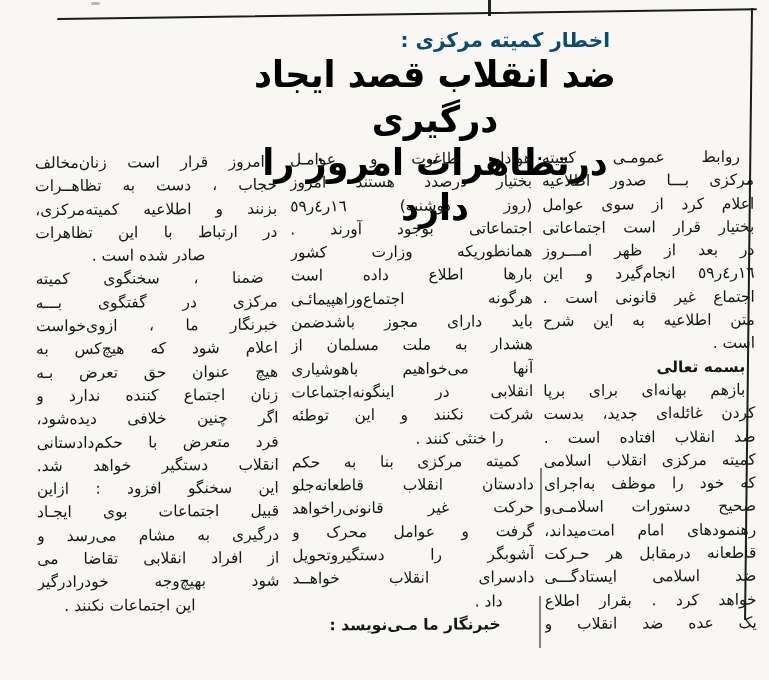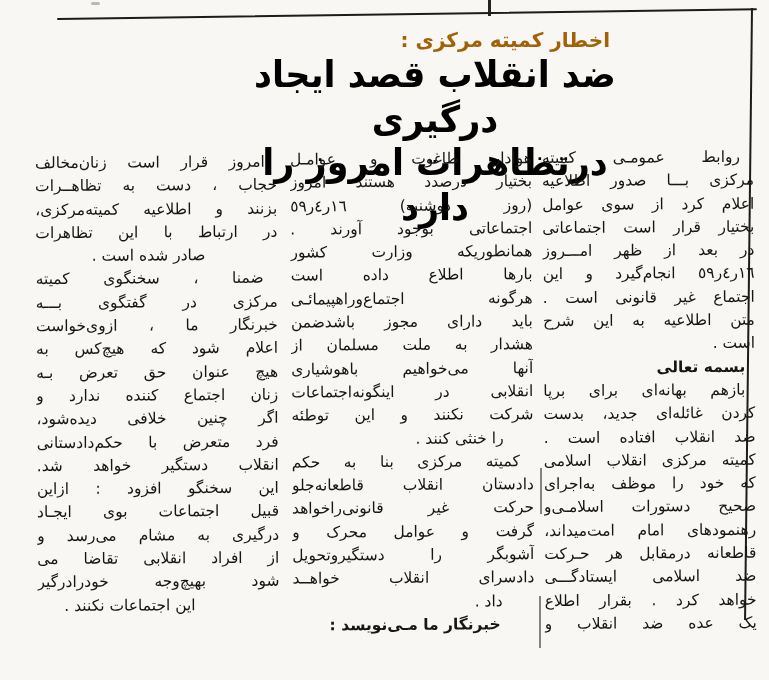--- a/index.html
+++ b/index.html
@@ -16,21 +16,21 @@
     background:#1c1c1c;transform:rotate(-0.8deg);transform-origin:left center;border-radius:1px;}
   .top-tick{position:absolute;left:488px;top:0;width:2.6px;height:16px;background:#232323;}
   .right-rule{position:absolute;left:751px;top:8px;width:2px;height:612px;
     background:#1c1c1c;transform:rotate(0.65deg);transform-origin:center top;}
   .col-rule-a{position:absolute;left:540px;top:468px;width:1.6px;height:46px;background:#5c5c5c;opacity:.75;}
   .col-rule-b{position:absolute;left:539px;top:596px;width:1.6px;height:52px;background:#5c5c5c;opacity:.75;}
   .speck{position:absolute;left:91px;top:2px;width:9px;height:3px;background:#8d8d8d;border-radius:2px;opacity:.6;}
 
   
   .masthead{position:absolute;left:225px;top:27px;width:420px;direction:rtl;}
-  .kicker{font-size:20px;font-weight:bold;color:#a16207;text-align:right;padding-left:0;
+  .kicker{font-size:20px;font-weight:bold;color:#0c4a6e;text-align:right;padding-left:0;
     padding-right:35px;letter-spacing:0;line-height:26px;}
   .headline{font-size:35px;font-weight:bold;color:#000;text-align:center;line-height:44px;
     transform:scaleY(1.04);}
 
   
   .body-skew{position:absolute;inset:0;transform:rotate(-0.35deg);transform-origin:center center;}
   .col{position:absolute;top:148px;direction:rtl;font-size:15.5px;line-height:23.3px;color:#161616;}
   .col-right{left:543px;width:212px;}
   .col-middle{left:291px;width:242px;}
   .col-left{left:36px;width:242px;top:150px;}

